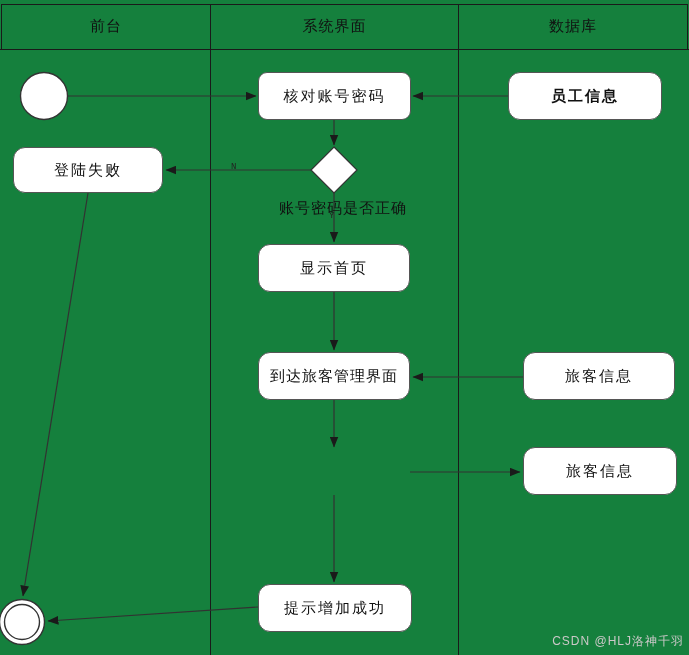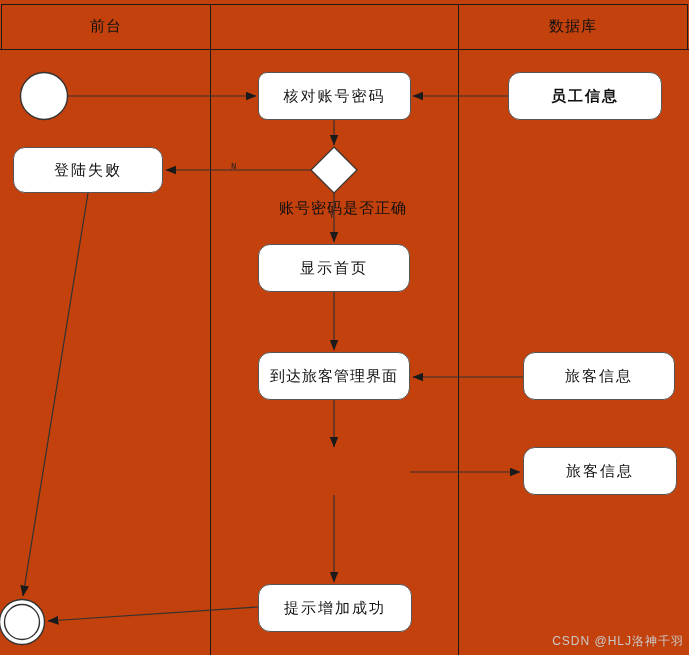--- a/index.html
+++ b/index.html
@@ -5,21 +5,21 @@
   html, body {
     margin: 0;
     padding: 0;
     background: #ffffff;
     font-family: "Liberation Sans", sans-serif;
   }
   .canvas {
     position: relative;
     width: 689px;
     height: 655px;
-    background: #c2410c;
+    background: #15803d;
     overflow: hidden;
   }
   .wires {
     position: absolute;
     left: 0; top: 0;
     width: 689px; height: 655px;
     z-index: 1;
   }
   .lane-label {
     position: absolute;
@@ -110,20 +110,21 @@
       <line x1="258" y1="607" x2="48" y2="621" marker-end="url(#arrow)"></line>
     </g>
 
     <circle cx="44" cy="96" r="23.5" fill="#ffffff" stroke="#333333" stroke-width="1.4"></circle>
     <polygon points="334,147 357,170 334,193 311,170" fill="#ffffff" stroke="#333333" stroke-width="1.2"></polygon>
     <circle cx="22" cy="622" r="22.5" fill="#ffffff" stroke="#333333" stroke-width="1.4"></circle>
     <circle cx="22" cy="622" r="17.5" fill="#ffffff" stroke="#333333" stroke-width="1.4"></circle>
   </svg>
 
   <div class="lane-label" style="left:1px; width:210px;">前台</div>
+  <div class="lane-label" style="left:211px; width:247px;">系统界面</div>
   <div class="lane-label" style="left:459px; width:228px;">数据库</div>
 
   <div class="node" style="left:258px; top:72px; width:153px; height:48px;border-radius:9px;">核对账号密码</div>
 
   <div class="node" style="left:508px; top:72px; width:154px; height:48px;font-weight:bold;">员工信息</div>
 
   <div class="node" style="left:13px; top:147px; width:150px; height:46px;text-align:center;">登陆失败</div>
 
   <div class="node" style="left:258px; top:244px; width:152px; height:48px;">显示首页</div>
 

